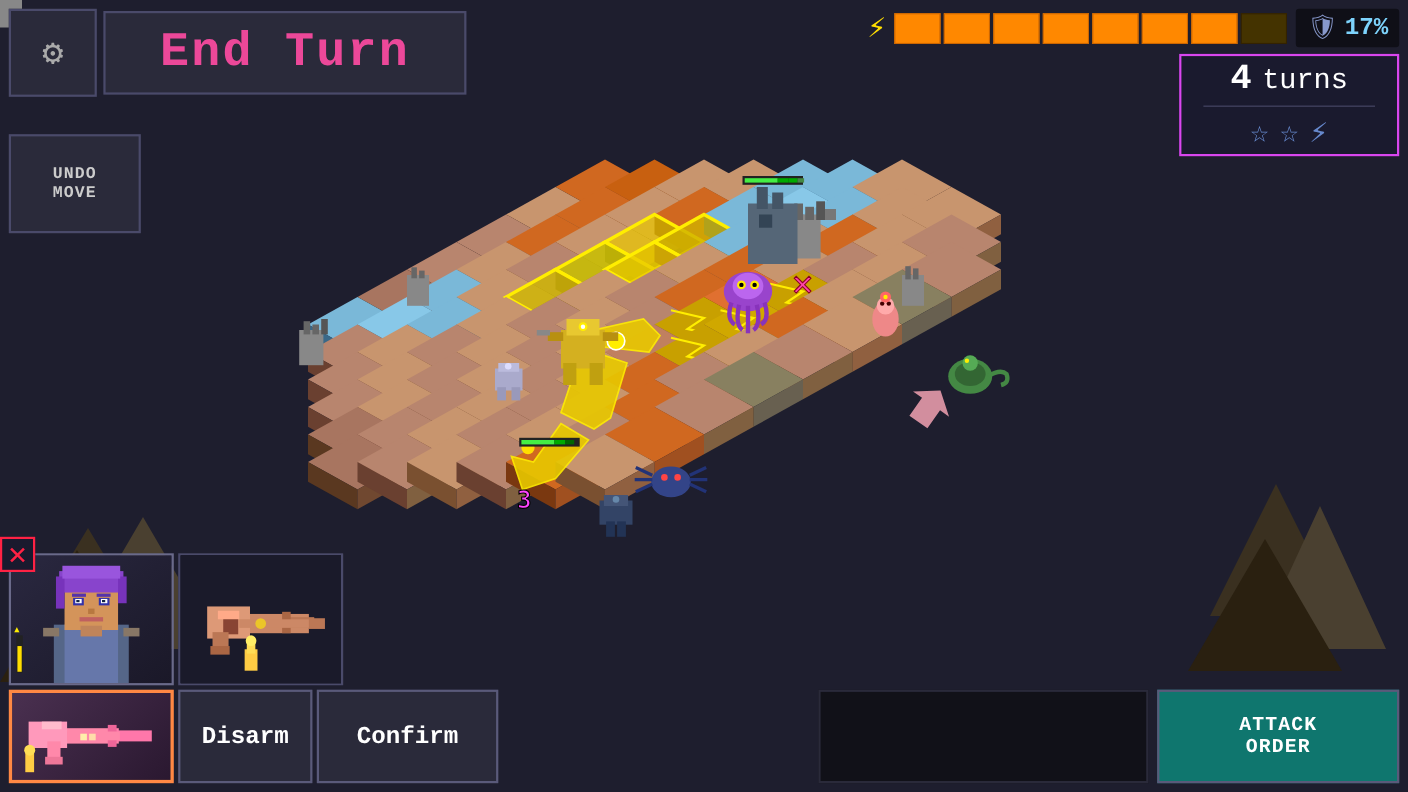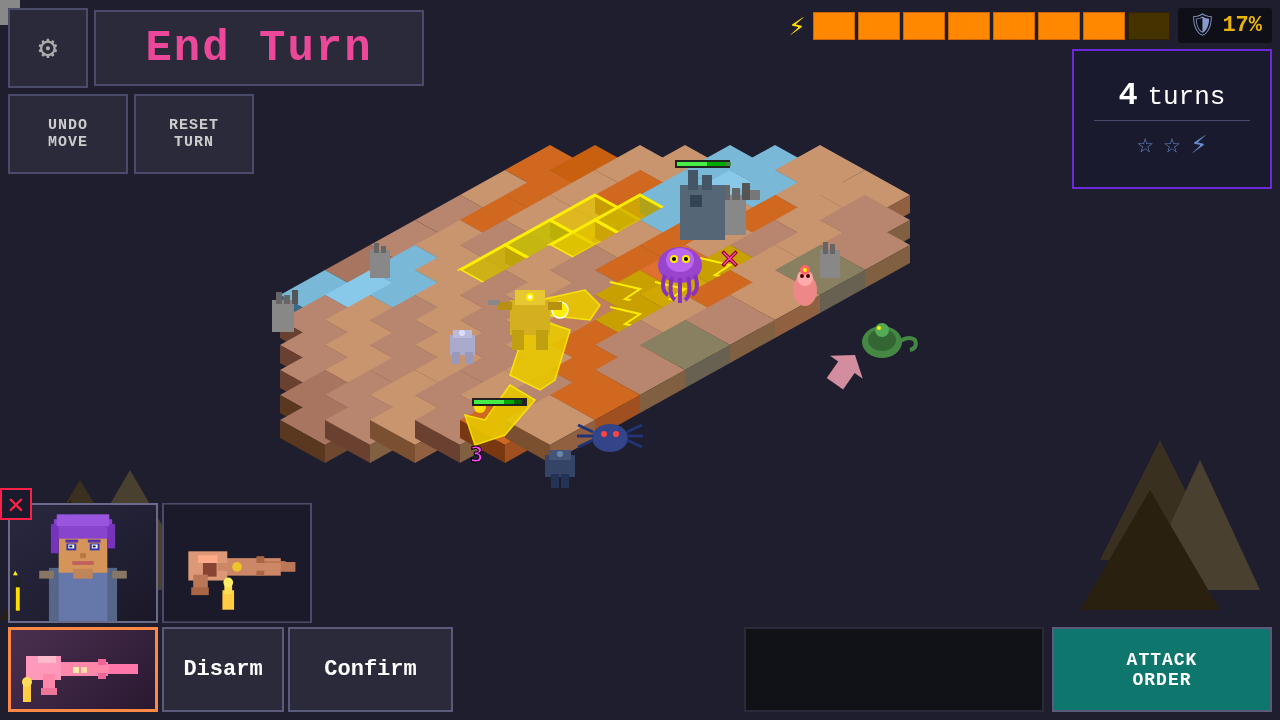--- a/index.html
+++ b/index.html
@@ -57,32 +57,33 @@
       letter-spacing: 2px;
     }
 
     .bottom-row {
       display: flex;
       gap: 6px;
     }
 
     .undo-btn, .reset-btn {
       width: 120px;
-      height: 80px;
+      height: 90px;
       background: #2a2a3a;
       border: 2px solid #4a4a6a;
       display: flex;
       align-items: center;
       justify-content: center;
       cursor: pointer;
       font-size: 15px;
       font-weight: bold;
       color: #cccccc;
       text-align: center;
       letter-spacing: 1px;
+      margin-top: 28px;
     }
 
     
     .top-right-hud {
       position: absolute;
       top: 8px; right: 8px;
       z-index: 10;
       display: flex;
       flex-direction: column;
       align-items: flex-end;
@@ -127,27 +128,27 @@
     }
 
     .shield-icon {
       font-size: 22px;
       color: #8899cc;
     }
 
     .shield-pct {
       font-size: 22px;
       font-weight: bold;
-      color: #eab308;
+      color: #7dd3fc;
     }
 
     .turns-box {
       background: #1a1a2e;
-      border: 2px solid #6d28d9;
-      padding: 26px 20px;
+      border: 2px solid #d946ef;
+      padding: 2px 20px;
       min-width: 200px;
       text-align: center;
     }
 
     .turns-count {
       font-size: 32px;
       font-weight: bold;
       color: #ffffff;
     }
 
@@ -953,23 +954,20 @@
     <div class="settings-btn">
       <span>⚙</span>
     </div>
     <div class="end-turn-btn">
       <span>End Turn</span>
     </div>
   </div>
   <div class="bottom-row">
     <div class="undo-btn">
       <span>UNDO<br>MOVE</span>
-    </div>
-    <div class="reset-btn">
-      <span>RESET<br>TURN</span>
     </div>
   </div>
 </div>
 
 <div class="top-right-hud">
   <div class="energy-bar-row">
     <span class="energy-icon">⚡</span>
     <div class="energy-segments">
       <div class="energy-segment"></div>
       <div class="energy-segment"></div>

